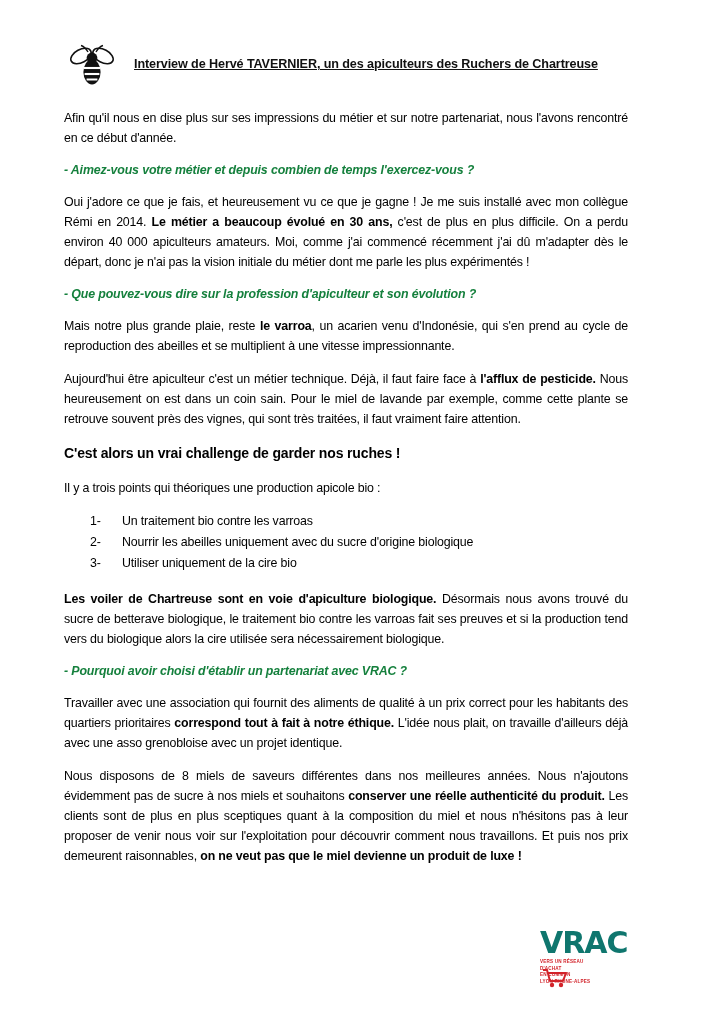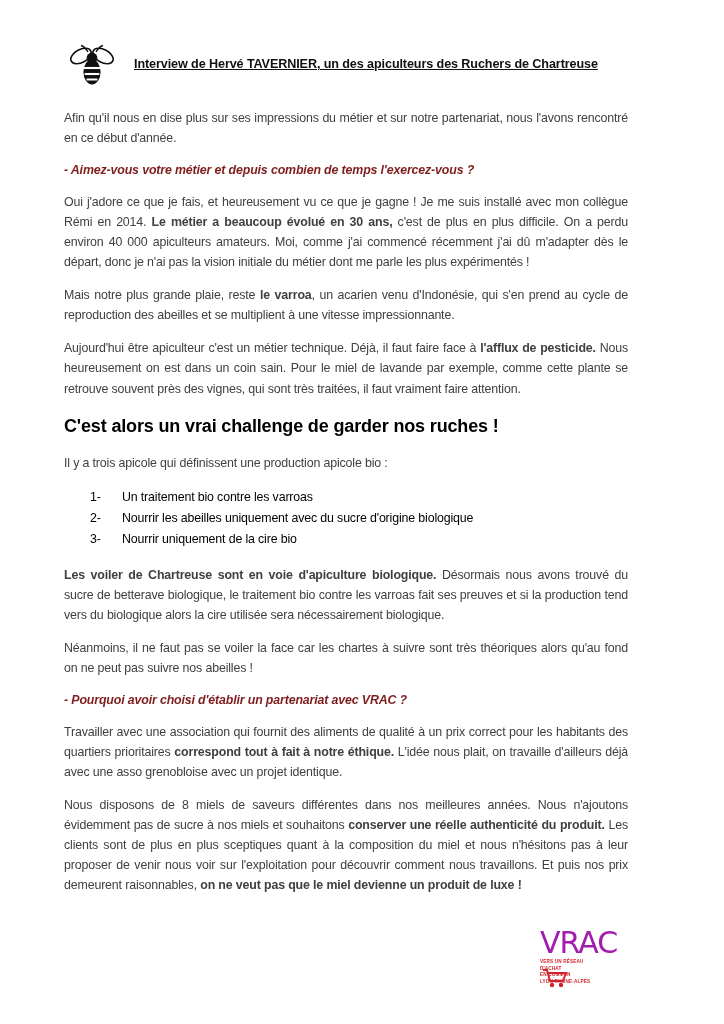--- a/index.html
+++ b/index.html
@@ -46,34 +46,34 @@
     letter-spacing: -0.1px;
     line-height: 1.25;
   }
 
   
   p.para {
     font-size: 12.4px;
     line-height: 1.62;
     margin: 0 0 13px 0;
     text-align: justify;
-    color: #404040;
+    color: #000000;
     letter-spacing: -0.15px;
   }
   p.question {
     font-size: 12.4px;
     line-height: 1.5;
     margin: 0 0 12px 0;
-    color: #7f1d1d;
+    color: #15803d;
     font-style: italic;
     font-weight: bold;
     letter-spacing: -0.15px;
   }
   p.bold-line {
-    font-size: 18px;
+    font-size: 14px;
     line-height: 1.6;
     margin: 0 0 13px 0;
     font-weight: bold;
     letter-spacing: -0.15px;
   }
 
   ol.bio-list {
     margin: 2px 0 14px 0;
     padding: 0 0 0 26px;
     list-style: none;
@@ -95,23 +95,23 @@
   
   .vrac-logo {
     position: absolute;
     right: 56px;
     bottom: 34px;
     width: 96px;
     height: 62px;
   }
   .vrac-word {
     font-family: "DejaVu Sans", sans-serif;
-    font-weight: normal;
+    font-weight: bold;
     font-size: 30px;
-    color: #a21caf;
+    color: #0f766e;
     letter-spacing: -1px;
     line-height: 1;
   }
   .vrac-sub {
     font-size: 4.6px;
     color: #d2232a;
     font-weight: bold;
     line-height: 1.25;
     letter-spacing: 0.2px;
     margin-top: 1px;
@@ -147,41 +147,41 @@
       </svg>
     </div>
     <div class="header-title">Interview de Hervé TAVERNIER, un des apiculteurs des Ruchers de Chartreuse</div>
   </div>
 
   <p class="para">Afin qu'il nous en dise plus sur ses impressions du métier et sur notre partenariat, nous l'avons rencontré en ce début d'année.</p>
 
   <p class="question">- Aimez-vous votre métier et depuis combien de temps l'exercez-vous ?</p>
   <p class="para">Oui j'adore ce que je fais, et heureusement vu ce que je gagne ! Je me suis installé avec mon collègue Rémi en 2014. <b>Le métier a beaucoup évolué en 30 ans,</b> c'est de plus en plus difficile. On a perdu environ 40 000 apiculteurs amateurs. Moi, comme j'ai commencé récemment j'ai dû m'adapter dès le départ, donc je n'ai pas la vision initiale du métier dont me parle les plus expérimentés !</p>
 
+  <p class="question">- Que pouvez-vous dire sur la profession d'apiculteur et son évolution ?</p>
   <p class="para">Mais notre plus grande plaie, reste <b>le varroa</b>, un acarien venu d'Indonésie, qui s'en prend au cycle de reproduction des abeilles et se multiplient à une vitesse impressionnante.</p>
   <p class="para">Aujourd'hui être apiculteur c'est un métier technique. Déjà, il faut faire face à <b>l'afflux de pesticide.</b> Nous heureusement on est dans un coin sain. Pour le miel de lavande par exemple, comme cette plante se retrouve souvent près des vignes, qui sont très traitées, il faut vraiment faire attention.</p>
   <p class="bold-line">C'est alors un vrai challenge de garder nos ruches !</p>
 
-  <p class="para">Il y a trois apicole qui définissent une production apicole bio :</p>
+  <p class="para">Il y a trois points qui théoriques une production apicole bio :</p>
   <ol class="bio-list">
     <li>
       <span class="num">1-</span>
       <span>Un traitement bio contre les varroas</span>
     </li>
     <li>
       <span class="num">2-</span>
       <span>Nourrir les abeilles uniquement avec du sucre d'origine biologique</span>
     </li>
     <li>
       <span class="num">3-</span>
-      <span>Nourrir uniquement de la cire bio</span>
+      <span>Utiliser uniquement de la cire bio</span>
     </li>
   </ol>
   <p class="para"><b>Les voiler de Chartreuse sont en voie d'apiculture biologique.</b> Désormais nous avons trouvé du sucre de betterave biologique, le traitement bio contre les varroas fait ses preuves et si la production tend vers du biologique alors la cire utilisée sera nécessairement biologique.</p>
-  <p class="para">Néanmoins, il ne faut pas se voiler la face car les chartes à suivre sont très théoriques alors qu'au fond on ne peut pas suivre nos abeilles !</p>
 
   <p class="question">- Pourquoi avoir choisi d'établir un partenariat avec VRAC ?</p>
   <p class="para">Travailler avec une association qui fournit des aliments de qualité à un prix correct pour les habitants des quartiers prioritaires <b>correspond tout à fait à notre éthique.</b> L'idée nous plait, on travaille d'ailleurs déjà avec une asso grenobloise avec un projet identique.</p>
 
   <p class="para">Nous disposons de 8 miels de saveurs différentes dans nos meilleures années. Nous n'ajoutons évidemment pas de sucre à nos miels et souhaitons <b>conserver une réelle authenticité du produit.</b> Les clients sont de plus en plus sceptiques quant à la composition du miel et nous n'hésitons pas à leur proposer de venir nous voir sur l'exploitation pour découvrir comment nous travaillons. Et puis nos prix demeurent raisonnables, <b>on ne veut pas que le miel devienne un produit de luxe !</b></p>
 
   <div class="vrac-logo">
     <div class="vrac-word">VRAC</div>
     <div class="vrac-sub">VERS UN RÉSEAU</div>
     <div class="vrac-sub">D'ACHAT</div>

